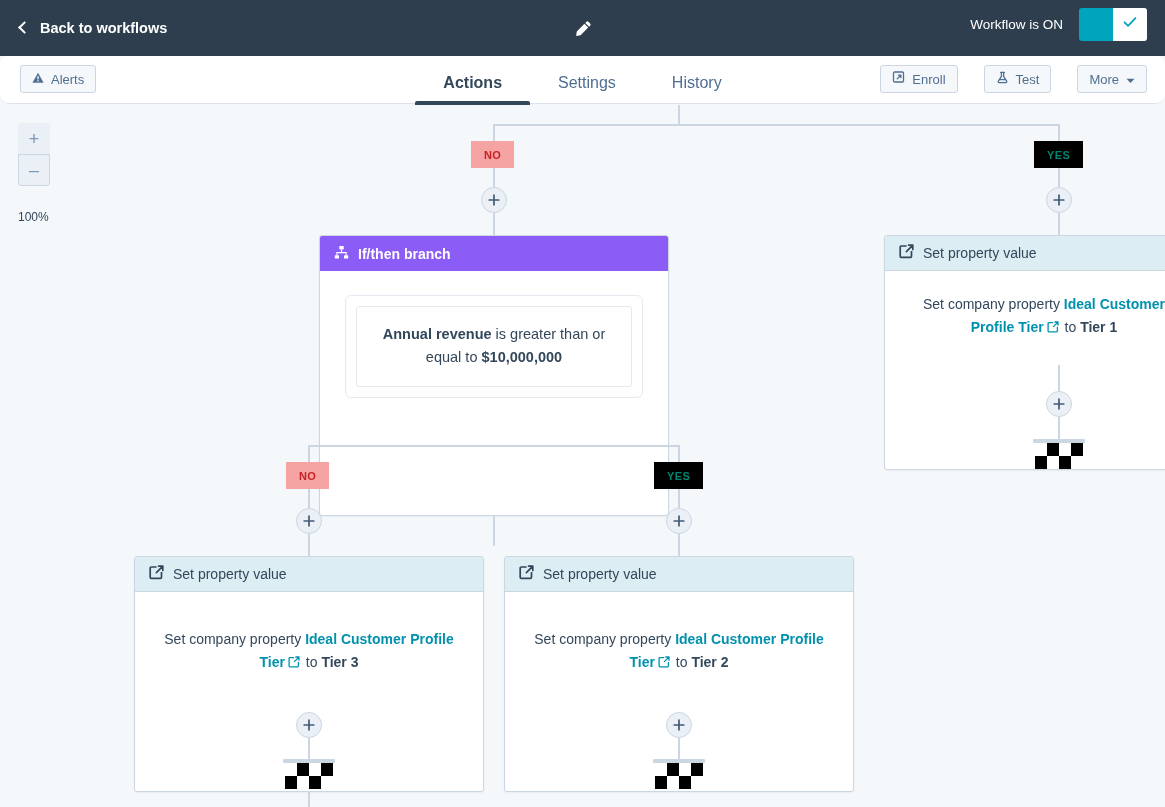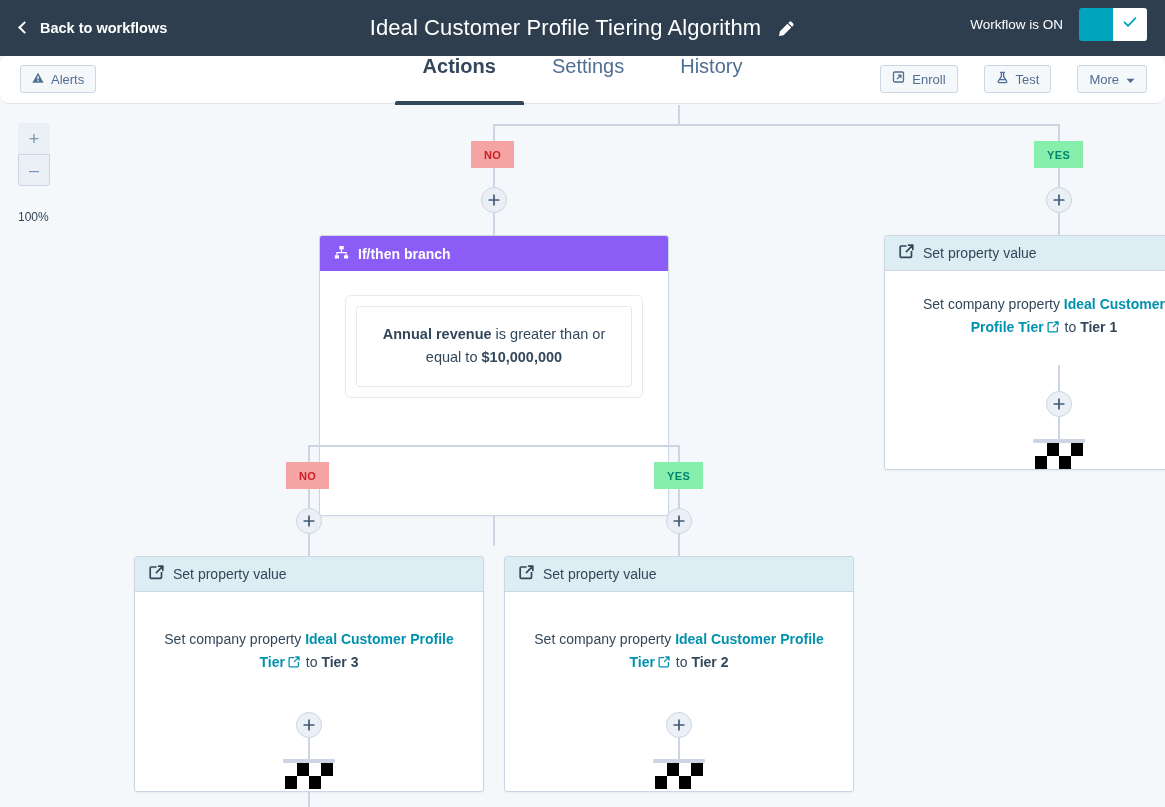--- a/index.html
+++ b/index.html
@@ -79,21 +79,21 @@
   .alerts-btn { position: absolute; left: 20px; top: 9px; }
   .right-btns {
     position: absolute; right: 18px; top: 9px;
     display: flex; gap: 26px;
   }
   .tabs {
     position: absolute; left: 0; top: 0; width: 1165px; height: 48px;
     display: flex; align-items: flex-end; justify-content: center; gap: 0;
   }
   .tab {
-    padding: 0 28px 28px 28px; font-size: 20px; color: #506e91;
+    padding: 0 28px 13px 28px; font-size: 16px; color: #506e91;
     cursor: pointer; position: relative; line-height: 1;
   }
   .tab.active { color: #33475b; font-weight: 600; }
   .tab.active::after {
     content: ''; position: absolute; left: 0; right: 0; bottom: -1px;
     height: 4px; background: #33475b; border-radius: 2px 2px 0 0;
   }
 
   
   .canvas {
@@ -127,21 +127,21 @@
     position: absolute; height: 2px; background: #cbd6e2;
   }
 
   
   .badge {
     position: absolute; height: 27px; padding: 0 13px;
     display: flex; align-items: center; justify-content: center;
     font-size: 11px; font-weight: bold; letter-spacing: 0.4px;
   }
   .badge-no { background: #f5a3a3; color: #c82124; }
-  .badge-yes { background: #86efac; color: #00866f; }
+  .badge-yes { background: #000000; color: #00866f; }
 
   
   .plus-node {
     position: absolute; width: 26px; height: 26px; border-radius: 50%;
     background: #eaf0f6; border: 1px solid #cbd6e2;
     display: flex; align-items: center; justify-content: center;
     cursor: pointer;
   }
   .plus-node svg { display: block; }
 
@@ -192,21 +192,20 @@
 </head>
 <body>
 
 <div class="topbar">
   <a class="back-link">
     <span class="chev-left"></span>
     <span>Back to workflows</span>
   </a>
 
   <div class="wf-title-wrap">
-    <span class="wf-title">Ideal Customer Profile Tiering Algorithm</span>
     <span class="pencil-btn">
       <svg width="18" height="18" viewBox="0 0 18 18" aria-hidden="true">
         <path d="M12.3 1.9a1.6 1.6 0 0 1 2.3 0l1.5 1.5a1.6 1.6 0 0 1 0 2.3l-1 1-3.8-3.8 1-1z" fill="#ffffff"></path>
         <path d="M10.4 3.8l3.8 3.8-7.6 7.6-4.5.7.7-4.5 7.6-7.6z" fill="#ffffff"></path>
       </svg>
     </span>
   </div>
 
   <div class="wf-toggle-area">
     <span class="wf-status">Workflow is ON</span>

